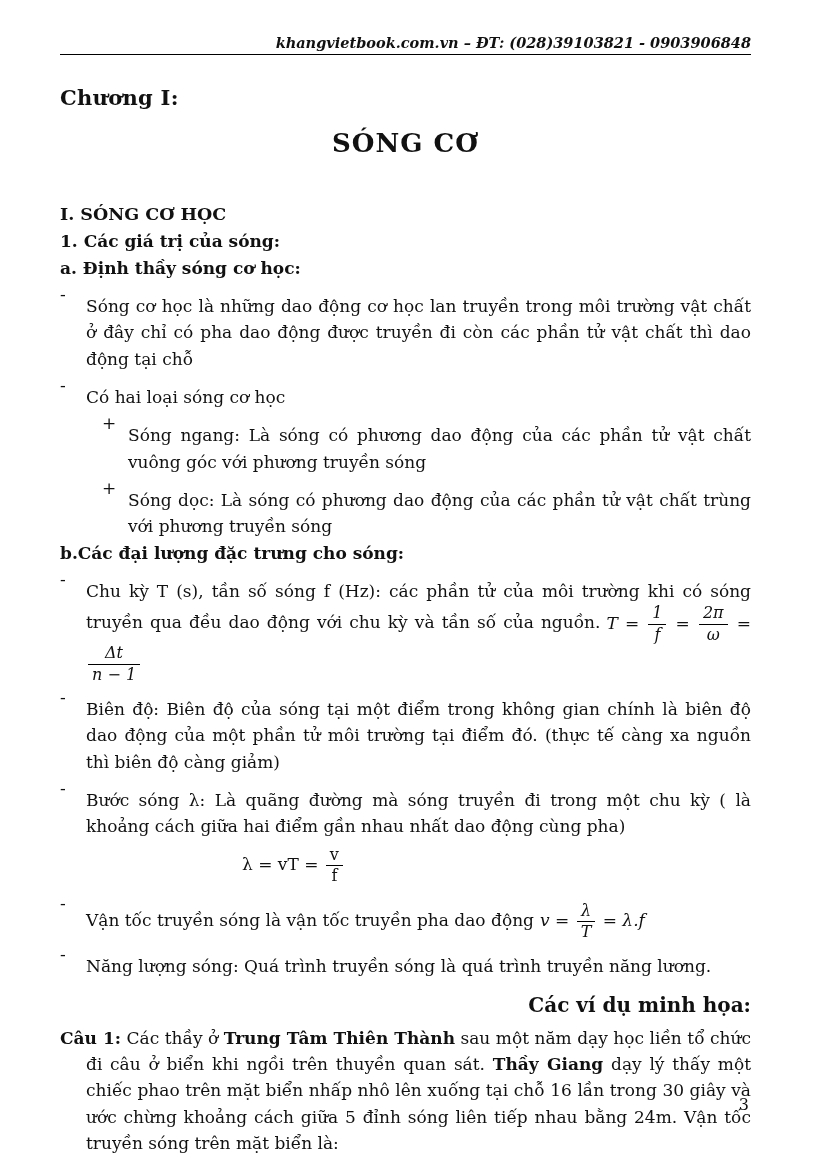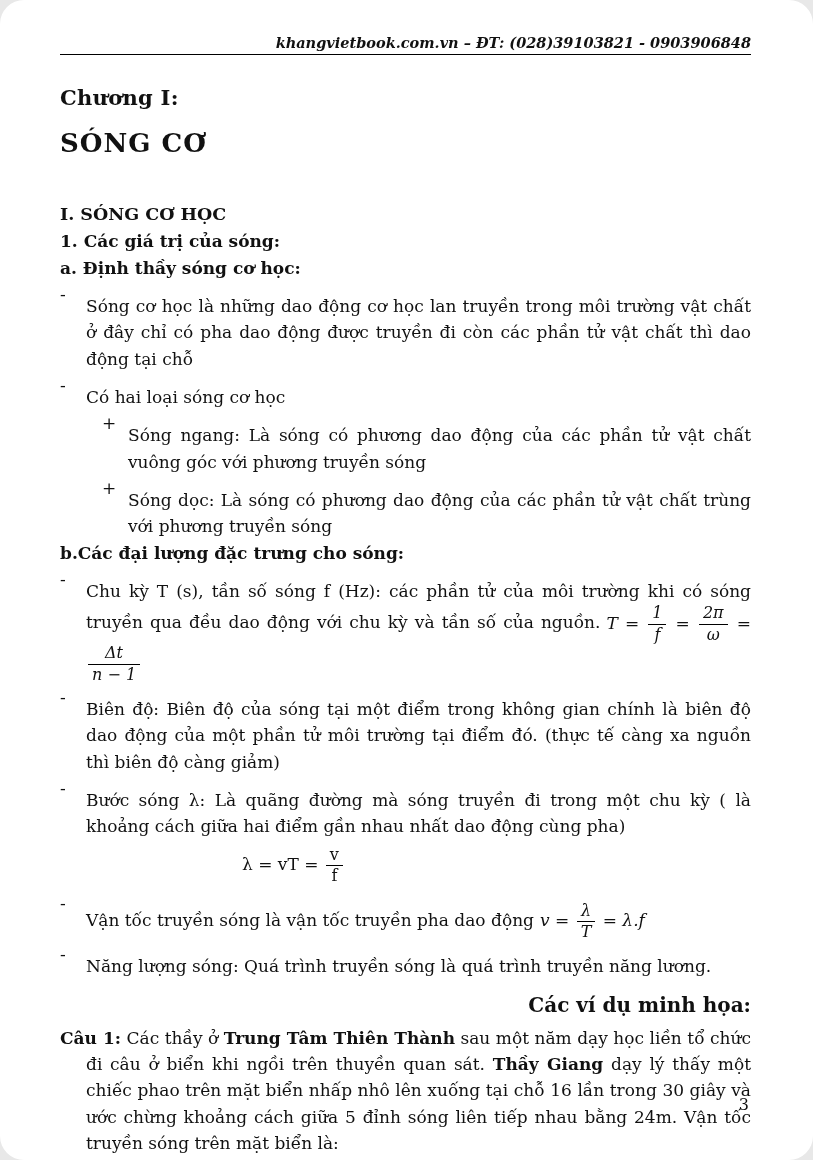--- a/index.html
+++ b/index.html
@@ -1,29 +1,29 @@
 <!DOCTYPE html>
 <html><head>
 <meta charset="utf-8">
 <style>
   html,body{margin:0;padding:0;background:#e8e8e8;}
   .page{
     width:813px;height:1160px;margin:0 auto;background:#ffffff;
     box-sizing:border-box;padding:34px 62px 0 60px;
     font-family:"DejaVu Serif","Liberation Serif",serif;
     color:#111;font-size:17px;line-height:1.55;
-    position:relative;overflow:hidden;border-radius:24px;
+    position:relative;overflow:hidden;
   }
   
   .hdr{
     text-align:right;font-style:italic;font-weight:bold;font-size:14.5px;
     border-bottom:1.6px solid #000;padding-bottom:3px;line-height:1.2;
   }
   .chapter{font-size:21px;font-weight:bold;margin-top:27px;letter-spacing:.3px;}
-  .main-title{font-size:26px;font-weight:bold;margin-top:8px;letter-spacing:1px;}
+  .main-title{text-align:center;font-size:26px;font-weight:bold;margin-top:8px;letter-spacing:1px;}
   .sec-h1{font-weight:bold;font-size:17.5px;margin-top:38px;}
   .sec-h2{font-weight:bold;}
   
   .li{display:flex;margin:0;}
   .li .mark{flex:none;width:26px;}
   .li .txt{flex:1;text-align:justify;margin-top:12px;}
   .sub{margin-left:42px;}
   .sub .mark{width:26px;}
   .note{font-style:italic;text-align:justify;padding-left:26px;text-indent:-26px;}
   .note .nlab{font-weight:bold;}

